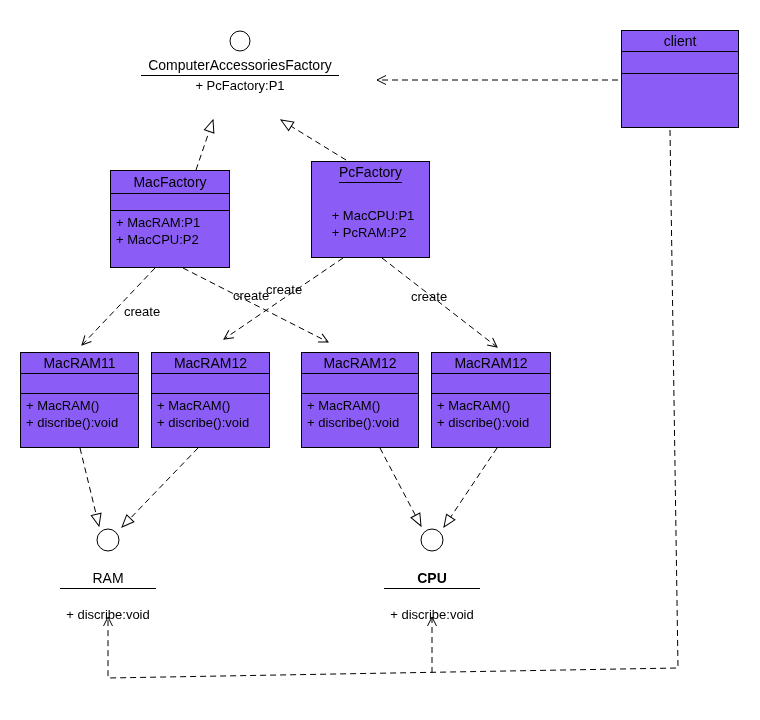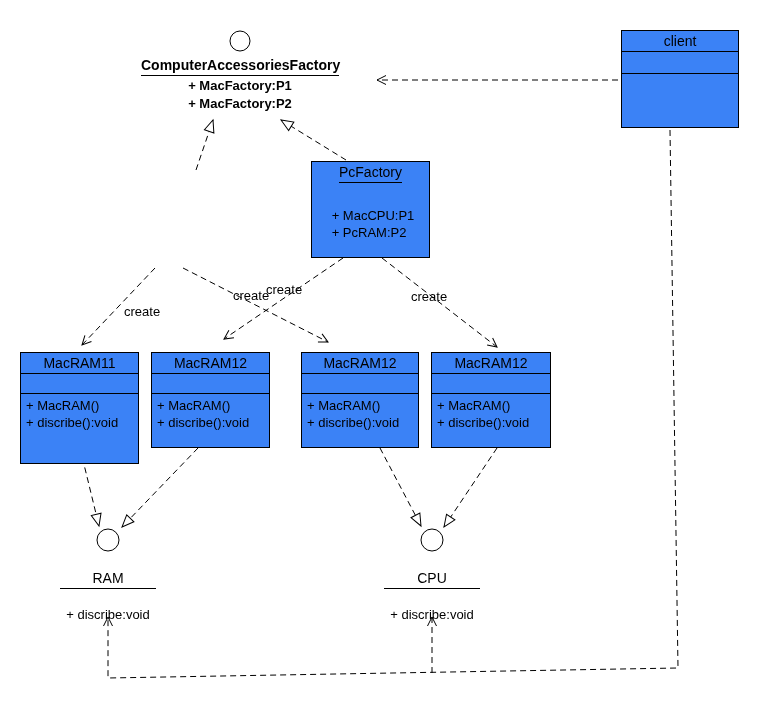--- a/index.html
+++ b/index.html
@@ -4,21 +4,21 @@
 <style>
   html,body{margin:0;padding:0;background:#ffffff;}
   .canvas{
     position:relative;width:760px;height:720px;background:#ffffff;
     font-family:"Liberation Sans",sans-serif;color:#000;overflow:hidden;
   }
   .connector-layer{position:absolute;left:0;top:0;width:760px;height:720px;}
 
   
   .class-box{
-    position:absolute;border:1px solid #000;background:#3b82f6;
+    position:absolute;border:1px solid #000;background:#8b5cf6;
     display:flex;flex-direction:column;box-sizing:border-box;
   }
   .class-title{
     text-align:center;font-size:14px;border-bottom:1px solid #000;
     display:flex;align-items:center;justify-content:center;flex:0 0 auto;
   }
   .class-attrs{border-bottom:1px solid #000;flex:0 0 auto;}
   .class-methods{flex:1 1 auto;padding:3px 0 0 5px;font-size:13px;line-height:17px;white-space:nowrap;}
 
   
@@ -58,43 +58,50 @@
 
     <line x1="618" y1="80" x2="377" y2="80" stroke="#000" stroke-dasharray="6 4" marker-end="url(#vee)"></line>
     <path d="M670,130 L678,668 L108,678 L108,617" fill="none" stroke="#000" stroke-dasharray="6 4" marker-end="url(#vee)"></path>
     <line x1="432" y1="673" x2="432" y2="617" stroke="#000" stroke-dasharray="6 4" marker-end="url(#vee)"></line>
 
     <circle cx="240" cy="41" r="10" fill="#fff" stroke="#000"></circle>
     <circle cx="108" cy="540" r="11" fill="#fff" stroke="#000"></circle>
     <circle cx="432" cy="540" r="11" fill="#fff" stroke="#000"></circle>
   </svg>
 
-  <div class="iface" style="left:141px;top:57px;width:198px;font-weight:bold;">
+  <div class="iface" style="left:141px;top:57px;width:198px;">
     <div class="iface-name">ComputerAccessoriesFactory</div>
-    <div class="iface-member">+ MacFactory:P1</div>
-    <div class="iface-member">+ MacFactory:P2</div>
+    <div class="iface-member">+ PcFactory:P1</div>
   </div>
 
   <div class="class-box" style="left:621px;top:30px;width:118px;height:98px;">
     <div class="class-title" style="height:20px;">client</div>
     <div class="class-attrs" style="height:21px;"></div>
     <div class="class-methods"></div>
   </div>
 
+  <div class="class-box" style="left:110px;top:170px;width:120px;height:98px;">
+    <div class="class-title" style="height:22px;">MacFactory</div>
+    <div class="class-attrs" style="height:16px;"></div>
+    <div class="class-methods">
+      <div>+ MacRAM:P1</div>
+      <div>+ MacCPU:P2</div>
+    </div>
+  </div>
 
   <div class="class-box" style="left:311px;top:161px;width:119px;height:97px;align-items:center;">
     <div class="class-title" style="height:20px;">PcFactory</div>
     <div class="class-attrs" style="height:20px;"></div>
     <div class="class-methods">
       <div>+ MacCPU:P1</div>
       <div>+ PcRAM:P2</div>
     </div>
   </div>
 
-  <div class="class-box" style="left:20px;top:352px;width:119px;height:112px;">
+  <div class="class-box" style="left:20px;top:352px;width:119px;height:96px;">
     <div class="class-title" style="height:20px;">MacRAM11</div>
     <div class="class-attrs" style="height:19px;"></div>
     <div class="class-methods">
       <div>+ MacRAM()</div>
       <div>+ discribe():void</div>
     </div>
   </div>
 
   <div class="class-box" style="left:151px;top:352px;width:119px;height:96px;">
     <div class="class-title" style="height:20px;">MacRAM12</div>
@@ -122,21 +129,21 @@
       <div>+ discribe():void</div>
     </div>
   </div>
 
   <div class="iface" style="left:40px;top:554px;width:136px;">
     <div class="iface-inner iface-name" style="width:96px;">RAM</div>
     <div class="iface-member">+ discribe:void</div>
   </div>
 
   <div class="iface" style="left:364px;top:554px;width:136px;">
-    <div class="iface-inner iface-name" style="width:96px;">CPU</div>
+    <div class="iface-inner iface-name" style="width:96px;font-weight:bold;">CPU</div>
     <div class="iface-member">+ discribe:void</div>
   </div>
 
   <div class="edge-label" style="left:124px;top:304px;">create</div>
   <div class="edge-label" style="left:233px;top:288px;">create</div>
   <div class="edge-label" style="left:266px;top:282px;">create</div>
   <div class="edge-label" style="left:411px;top:289px;">create</div>
 
 </div>
 

